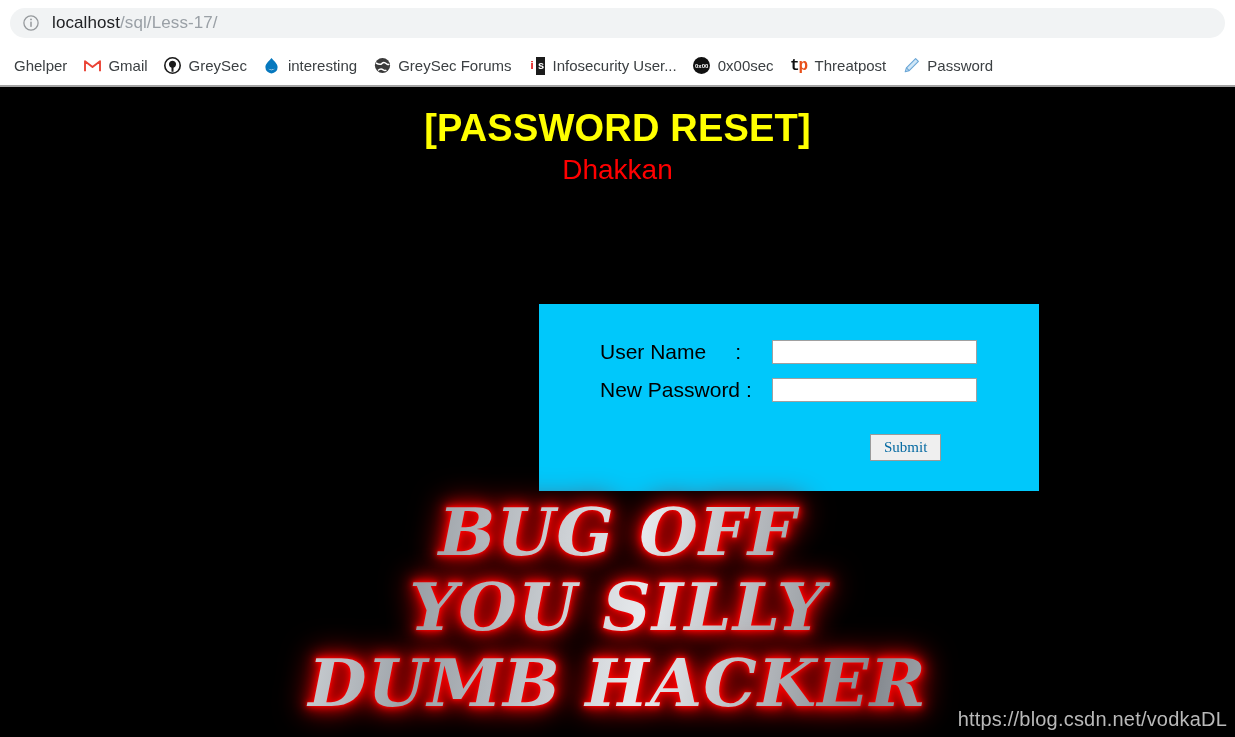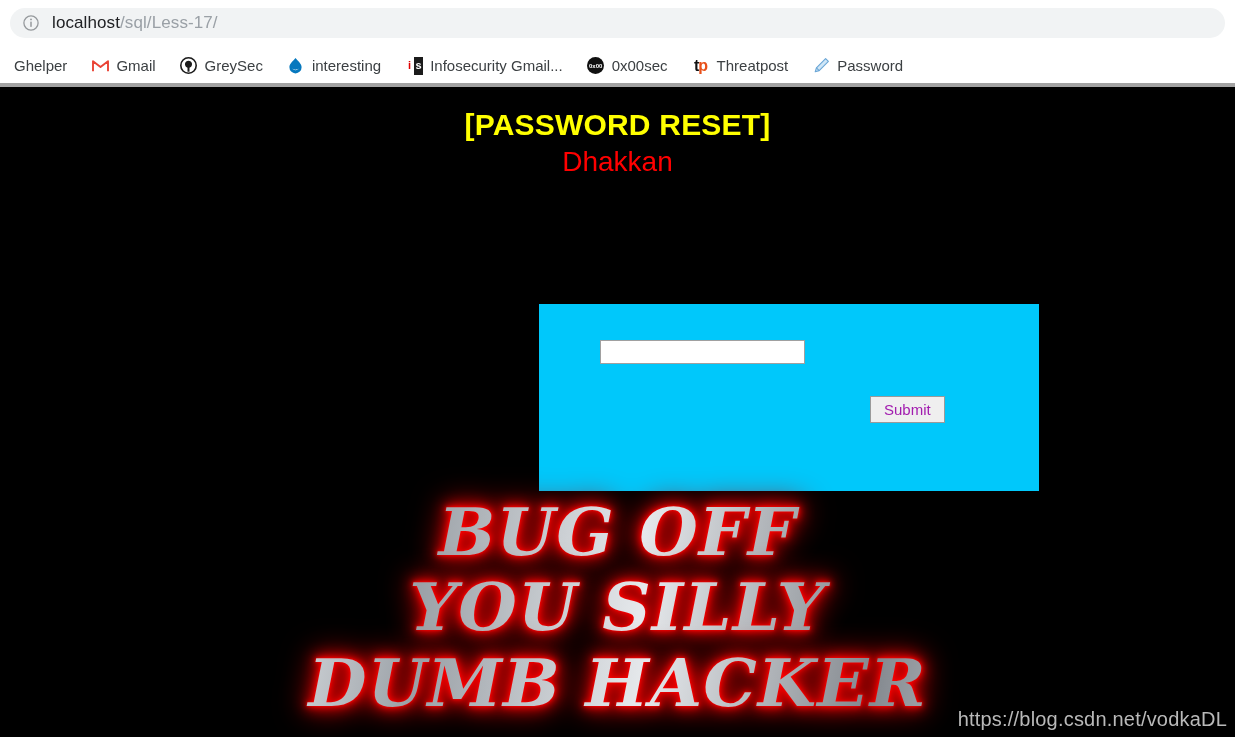--- a/index.html
+++ b/index.html
@@ -8,21 +8,21 @@
     width: 1235px; height: 737px;
     overflow: hidden;
     background: #ffffff;
     font-family: "Liberation Sans", sans-serif;
   }
 
   
   #browser-chrome {
     width: 1235px;
     background: #ffffff;
-    border-bottom: 4px solid #a3a3a3;
+    border-bottom: 2px solid #a3a3a3;
     height: 87px;
     position: relative;
   }
 
   #omnibox-row {
     height: 45px;
     display: flex;
     align-items: center;
     padding: 0 10px;
   }
@@ -54,21 +54,21 @@
     font-family: "Liberation Sans", sans-serif;
   }
   #url-text .host { color: #202124; }
 
   
   #bookmarks-bar {
     height: 41px;
     display: flex;
     align-items: center;
     padding: 0 4px 0 6px;
-    gap: 8px;
+    gap: 0px;
     overflow: hidden;
     white-space: nowrap;
   }
 
   .bookmark {
     display: flex;
     align-items: center;
     height: 28px;
     padding: 0 8px;
     border-radius: 4px;
@@ -95,42 +95,42 @@
     font-family: "Liberation Sans", sans-serif;
     white-space: nowrap;
   }
   .ico-is {
     width: 18px; height: 18px; display: flex; background: #1b1b1b;
     font-size: 11px; font-weight: 900; align-items: stretch;
     font-family: "Liberation Sans", sans-serif;
   }
   .ico-is i { flex: 1; background: #ffffff; color: #e00000; display:flex;align-items:center;justify-content:center; font-style: normal;}
   .ico-is b { flex: 1; color: #ffffff; display:flex;align-items:center;justify-content:center;}
-  .ico-tp { font-size: 16px; font-weight: 900; font-family: Liberation Sans, sans-serif; letter-spacing: -1px;}
+  .ico-tp { font-size: 16px; font-weight: 900; font-family: Liberation Mono, monospace; letter-spacing: -1px;}
   .ico-tp .t { color: #111111; }
   .ico-tp .p { color: #e8501a; }
   .ico-0x { width:17px;height:17px;border-radius:50%;background:#101010;color:#fff;
             font-size:6px;display:flex;align-items:center;justify-content:center;font-weight:900;}
 
   
   #page {
     position: relative;
     width: 1235px;
     height: 650px;
     background: #000000;
     overflow: hidden;
   }
 
   #heading-block {
     text-align: center;
     padding-top: 22px;
   }
   #title-main {
     color: #ffff00;
-    font-size: 30px;
+    font-size: 38px;
     font-weight: bold;
     font-family: "Liberation Sans", sans-serif;
     line-height: 1.05;
     letter-spacing: .2px;
   }
   #title-sub {
     color: #ff0000;
     font-size: 28px;
     font-weight: normal;
     font-family: "Liberation Sans", sans-serif;
@@ -180,25 +180,25 @@
     outline: none;
   }
 
   #submit-wrap {
     margin-top: 26px;
     padding-left: 270px;
   }
 
   #submit-button {
     font-size: 15px;
-    font-family: Liberation Sans, sans-serif;
+    font-family: Liberation Serif, serif;
     padding: 4px 13px;
     background: #efefef;
     border: 1px solid #9a9a9a;
-    color: #a21caf;
+    color: #0369a1;
     cursor: pointer;
   }
 
   
   #banner {
     position: absolute;
     left: 0;
     top: 414px;
     width: 1235px;
     text-align: center;
@@ -284,29 +284,39 @@
     <div class="bookmark">
       <span class="bm-icon">
         <svg width="15" height="17" viewBox="0 0 15 17" aria-hidden="true">
           <path d="M7.5 1 C11 5 13.6 7 13.6 10.3 A6.1 6.1 0 0 1 1.4 10.3 C1.4 7 4 5 7.5 1 Z" fill="#0678be"></path>
           <path d="M4.5 11.6 c1.3 1.6 4.8 1.6 6.1 0 c-0.6 2.3-5.5 2.3-6.1 0z" fill="#ffffff"></path>
         </svg>
       </span>
       <span class="bm-label">interesting</span>
     </div>
 
+    <div class="bookmark">
+      <span class="bm-icon">
+        <svg width="17" height="17" viewBox="0 0 17 17" aria-hidden="true">
+          <circle cx="8.5" cy="8.5" r="7.6" fill="#3a3a3a"></circle>
+          <path d="M2 6 q4 2.5 6 0.4 q2 -2 4.5 0.4 q1.6 1.5 2.6 0.2" fill="none" stroke="#ffffff" stroke-width="1.5"></path>
+          <path d="M4 13.6 q2.5 -2.6 5.2 -0.8 q1.8 1.2 3.2 0.2" fill="none" stroke="#ffffff" stroke-width="1.4"></path>
+        </svg>
+      </span>
+      <span class="bm-label">GreySec Forums</span>
+    </div>
 
     <div class="bookmark">
       <span class="bm-icon">
         <span class="ico-is">
             <i>i</i>
             <b>s</b>
           </span>
       </span>
-      <span class="bm-label">Infosecurity Gmail...</span>
+      <span class="bm-label">Infosecurity User...</span>
     </div>
 
     <div class="bookmark">
       <span class="bm-icon">
         <span class="ico-0x">0x00</span>
       </span>
       <span class="bm-label">0x00sec</span>
     </div>
 
     <div class="bookmark">
@@ -333,23 +343,28 @@
 
   <div id="heading-block">
     <div id="title-main">[PASSWORD RESET]</div>
     <div id="title-sub">Dhakkan</div>
   </div>
 
   <div id="form-panel">
     <div id="form-rows">
 
       <div class="form-row">
+        <span class="form-label">User Name     :</span>
         <input class="form-input" type="text" value="" style="">
       </div>
 
+      <div class="form-row">
+        <span class="form-label">New Password :</span>
+        <input class="form-input" type="password" value="" style="">
+      </div>
 
       <div id="submit-wrap">
         <button id="submit-button">Submit</button>
       </div>
     </div>
   </div>
 
   <div id="banner">
     <div class="banner-line" id="banner-line-1">BUG OFF</div>
     <div class="banner-line" id="banner-line-2">YOU SILLY</div>

